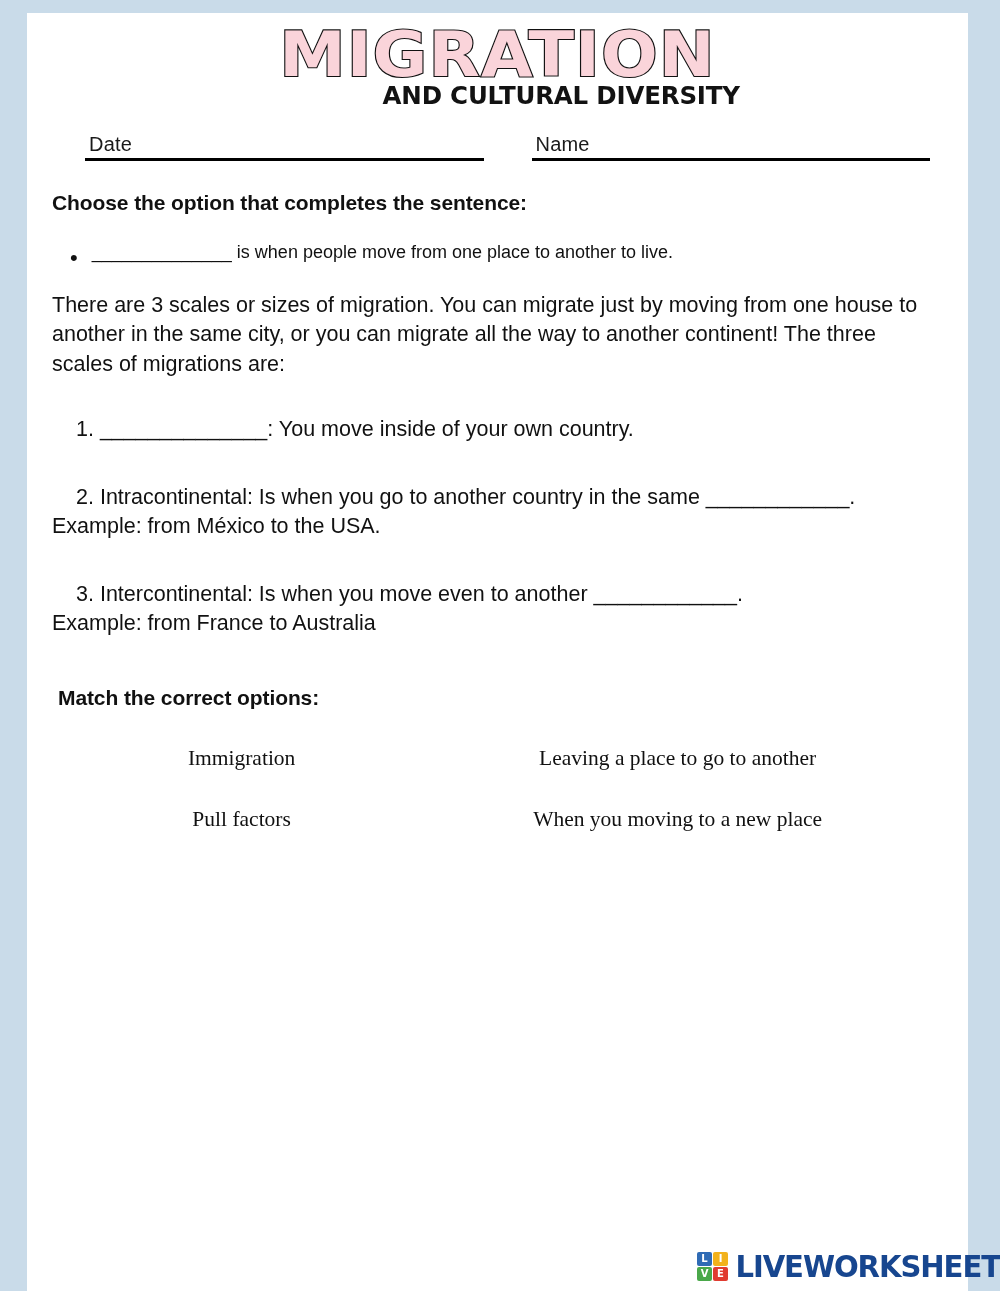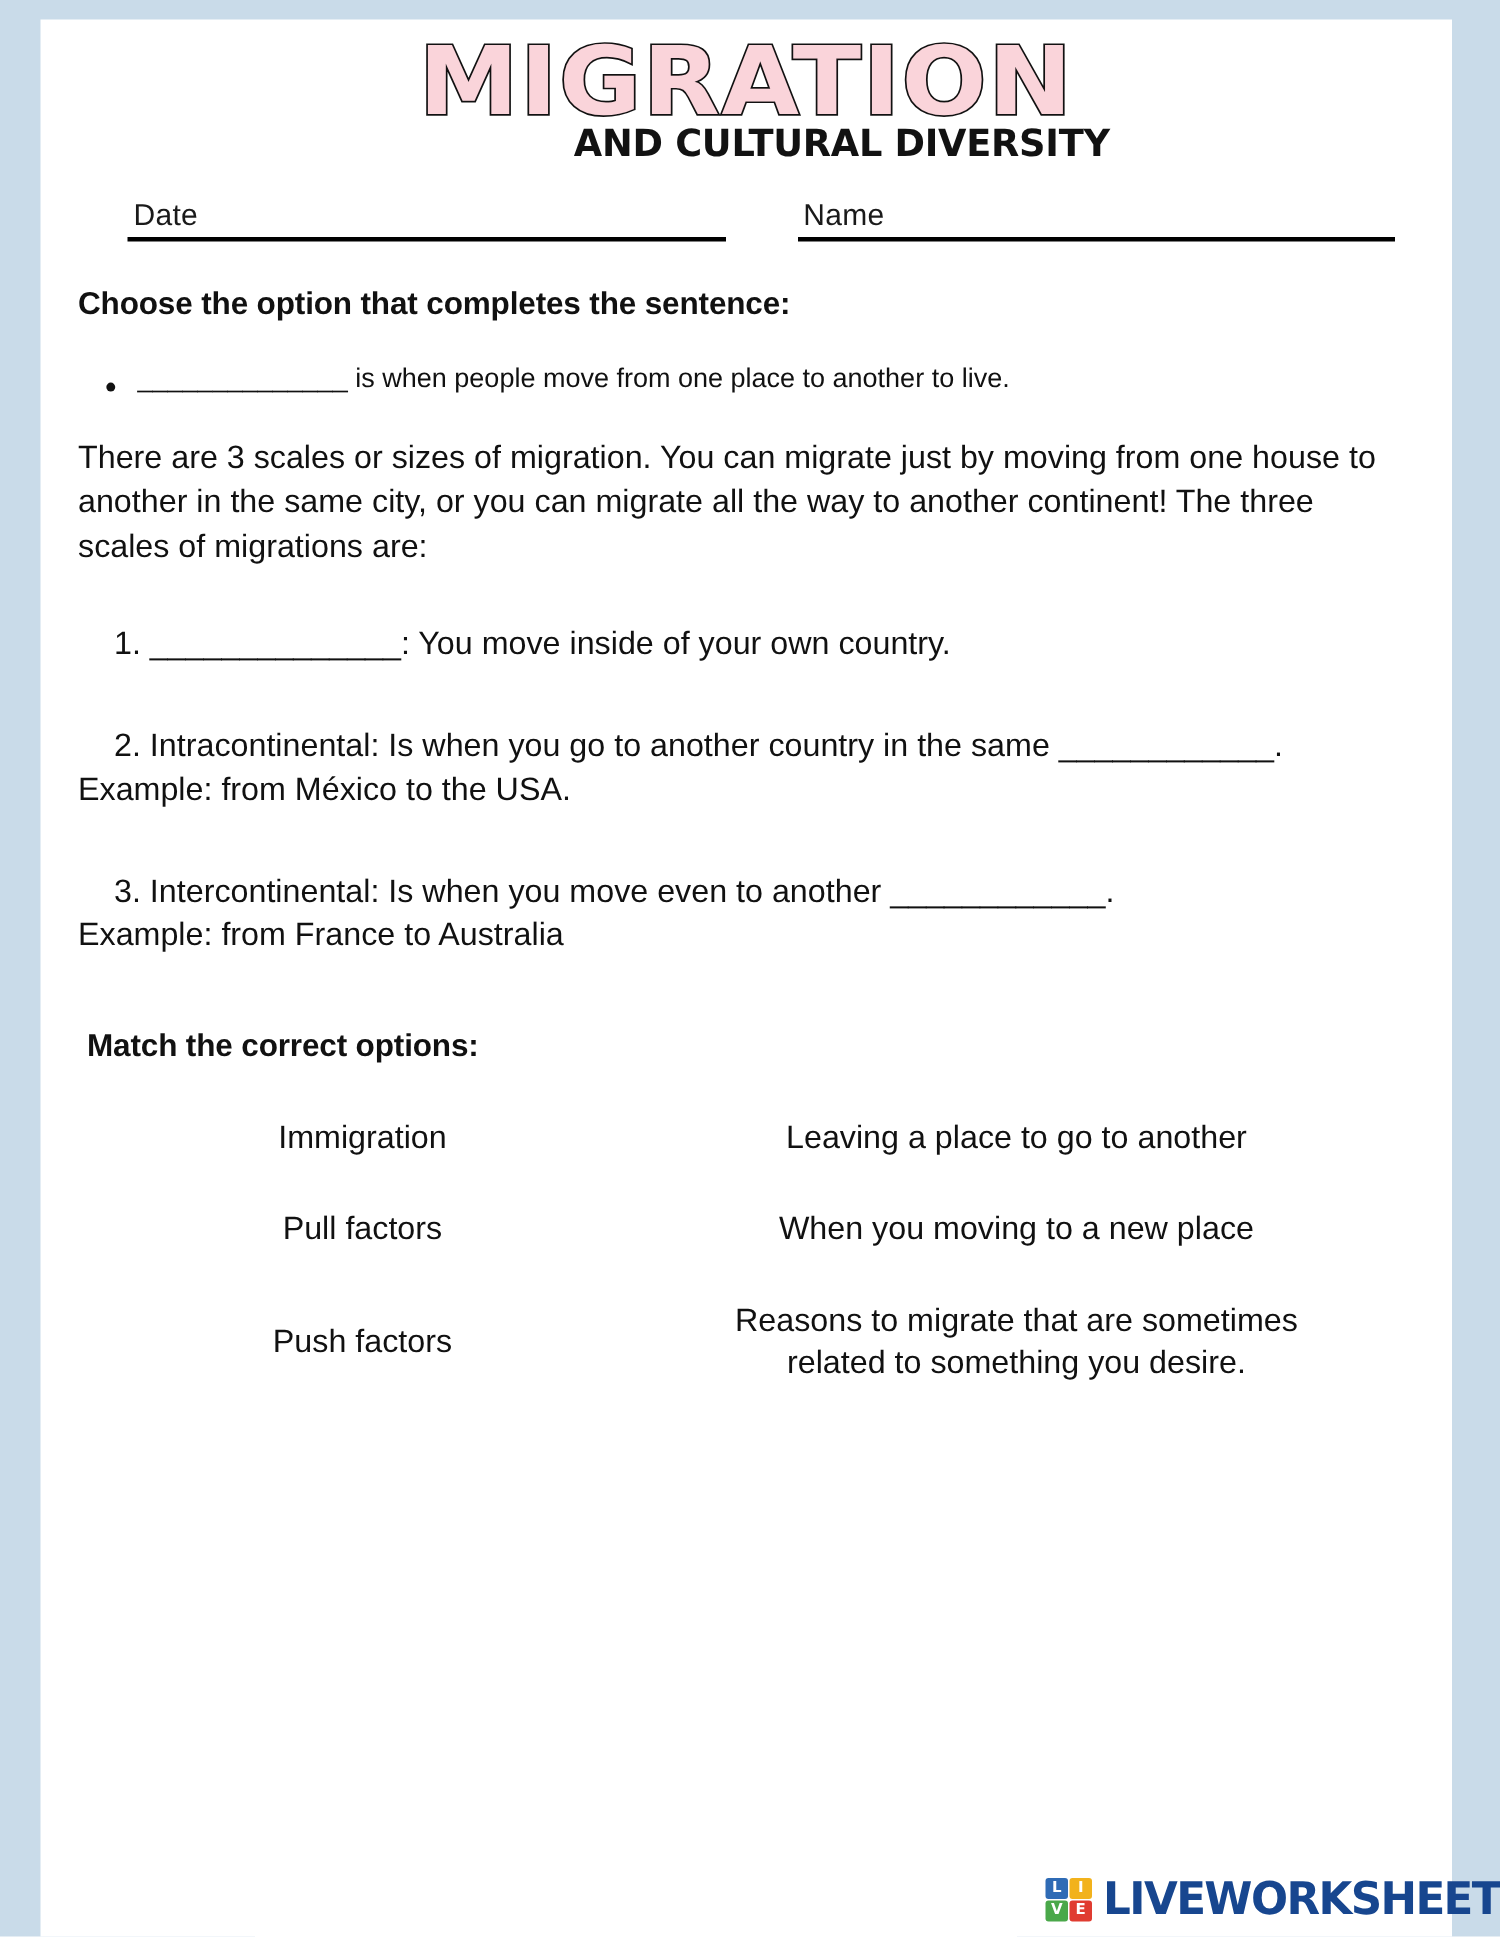--- a/index.html
+++ b/index.html
@@ -122,20 +122,21 @@
   .match-heading {
     font-weight: bold;
     font-size: 21px;
     margin: 48px 0 0 6px;
     letter-spacing: -0.1px;
   }
   .match-table {
     margin: 18px 0 0 0;
     width: 100%;
     border-collapse: collapse;
+    font-family: Liberation Serif, serif;
   }
   .match-table td {
     vertical-align: middle;
     font-size: 21.5px;
     line-height: 1.33;
     text-align: center;
     padding: 16px 4px;
     color: #111;
   }
   .col-left {
@@ -251,28 +252,20 @@
           </td>
         </tr>
         <tr>
           <td class="col-left">Pull factors</td>
           <td class="col-right">
             <div class="inner">
               <span>When you moving to a new place</span><b></b>
             </div>
           </td>
         </tr>
-        <tr>
-          <td class="col-left">Push factors</td>
-          <td class="col-right">
-            <div class="inner">
-              <span>Reasons to migrate that are sometimes related to something you desire.</span><b></b>
-            </div>
-          </td>
-        </tr>
       </tbody>
     </table>
 
   </div>
 </div>
 
 <div id="logo">
   <div class="logo-mark">
     <div class="logo-cell lc-l">L</div>
     <div class="logo-cell lc-i">I</div>

